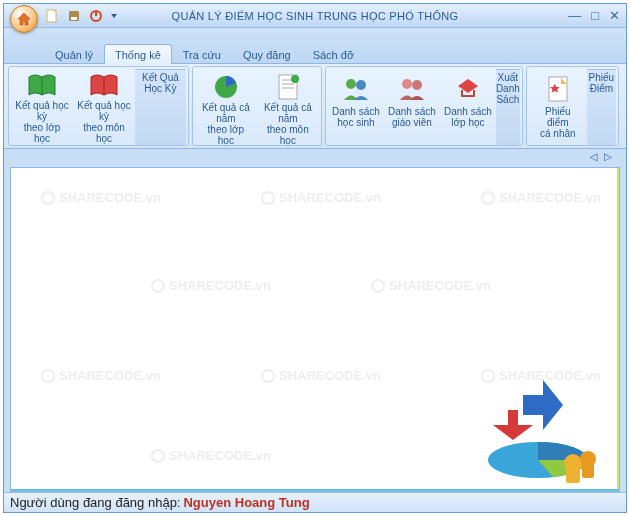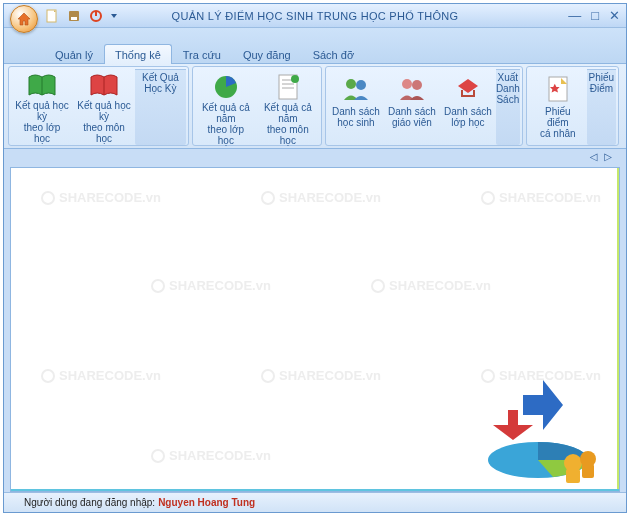--- a/index.html
+++ b/index.html
@@ -188,22 +188,22 @@
   position: absolute;
   right: 6px; bottom: 6px;
   width: 150px; height: 120px;
 }
 .statusbar {
   height: 20px;
   background: linear-gradient(#e7f1fd, #d1e3f7);
   border-top: 1px solid #9bbde3;
   display: flex;
   align-items: center;
-  padding: 0 20px;
-  font-size: 10px;
+  padding: 0 6px;
+  font-size: 13px;
   color: #222;
 }
 .statusbar .username { color: #c03020; font-weight: bold; margin-left: 3px; }
 </style>
 </head>
 <body>
 
 <div class="window">
 
   <div class="titlebar">

